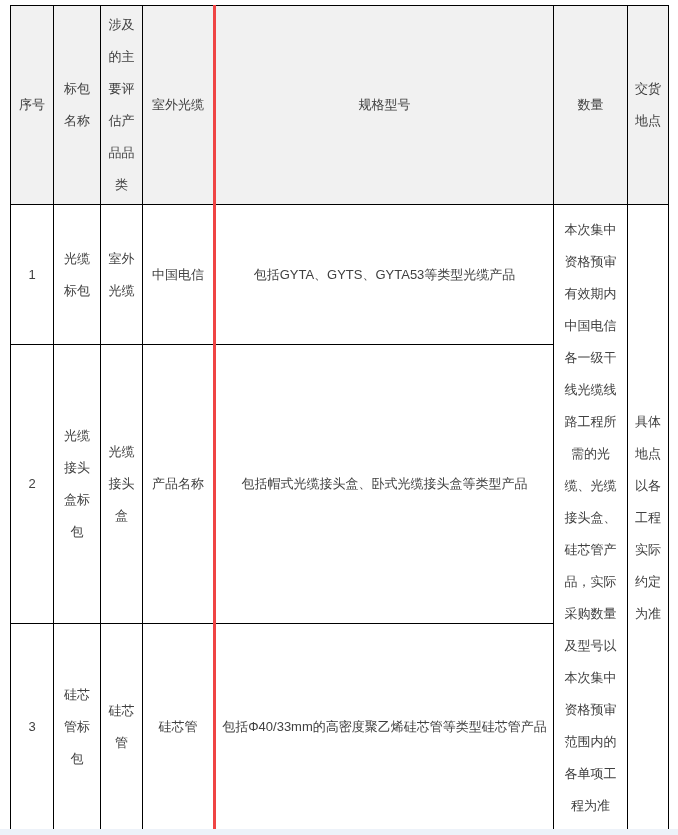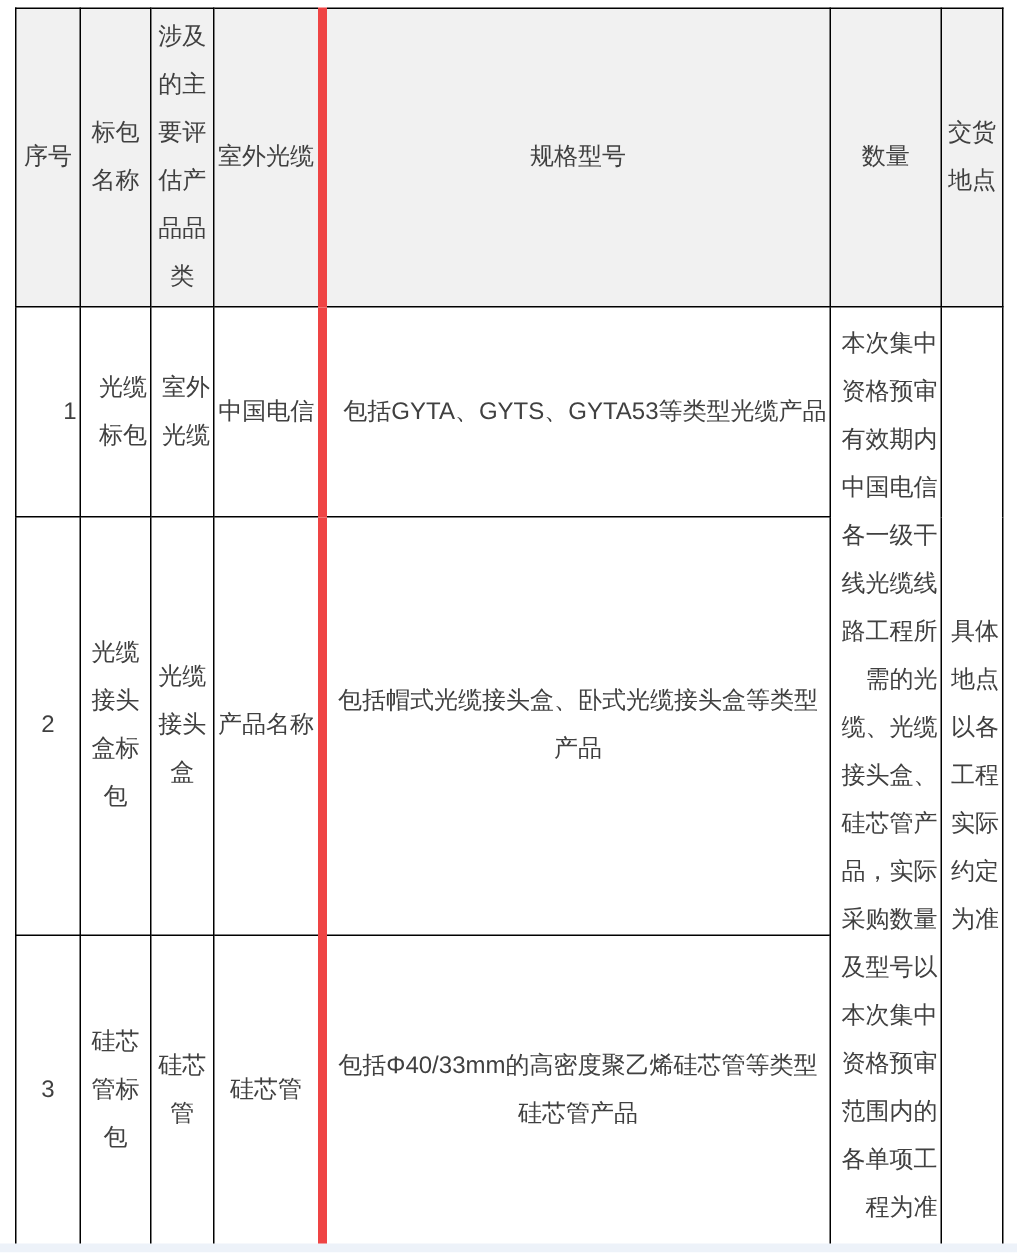--- a/index.html
+++ b/index.html
@@ -16,38 +16,38 @@
   table.doc-table {
     position: absolute;
     left: 10px;
     top: 5px;
     width: 658px;
     border-collapse: collapse;
     table-layout: fixed;
   }
   .doc-table td {
     border: 1px solid #000000;
-    font-size: 16px;
+    font-size: 13px;
     font-weight: normal;
     text-align: center;
     vertical-align: middle;
     line-height: 32px;
     white-space: pre-line;
     padding: 0 2px;
     overflow: hidden;
     word-break: break-all;
   }
   .doc-table tr.header-row td {
     background: #f1f1f1;
     height: 198px;
   }
-  .doc-table tr.row-1 td { height: 139px; text-align: right; }
+  .doc-table tr.row-1 td { height: 139px; }
   .doc-table tr.row-2 td { height: 278px; }
   .doc-table tr.row-3 td { height: 206px; }
-  .doc-table td.spec-col { border-left: 6px solid #ef4444; }
+  .doc-table td.spec-col { border-left: 3px solid #ef4444; }
   .footer-strip {
     position: absolute;
     left: 0;
     top: 829px;
     width: 678px;
     height: 6px;
     background: #edf2f9;
   }
 </style>
 </head>

